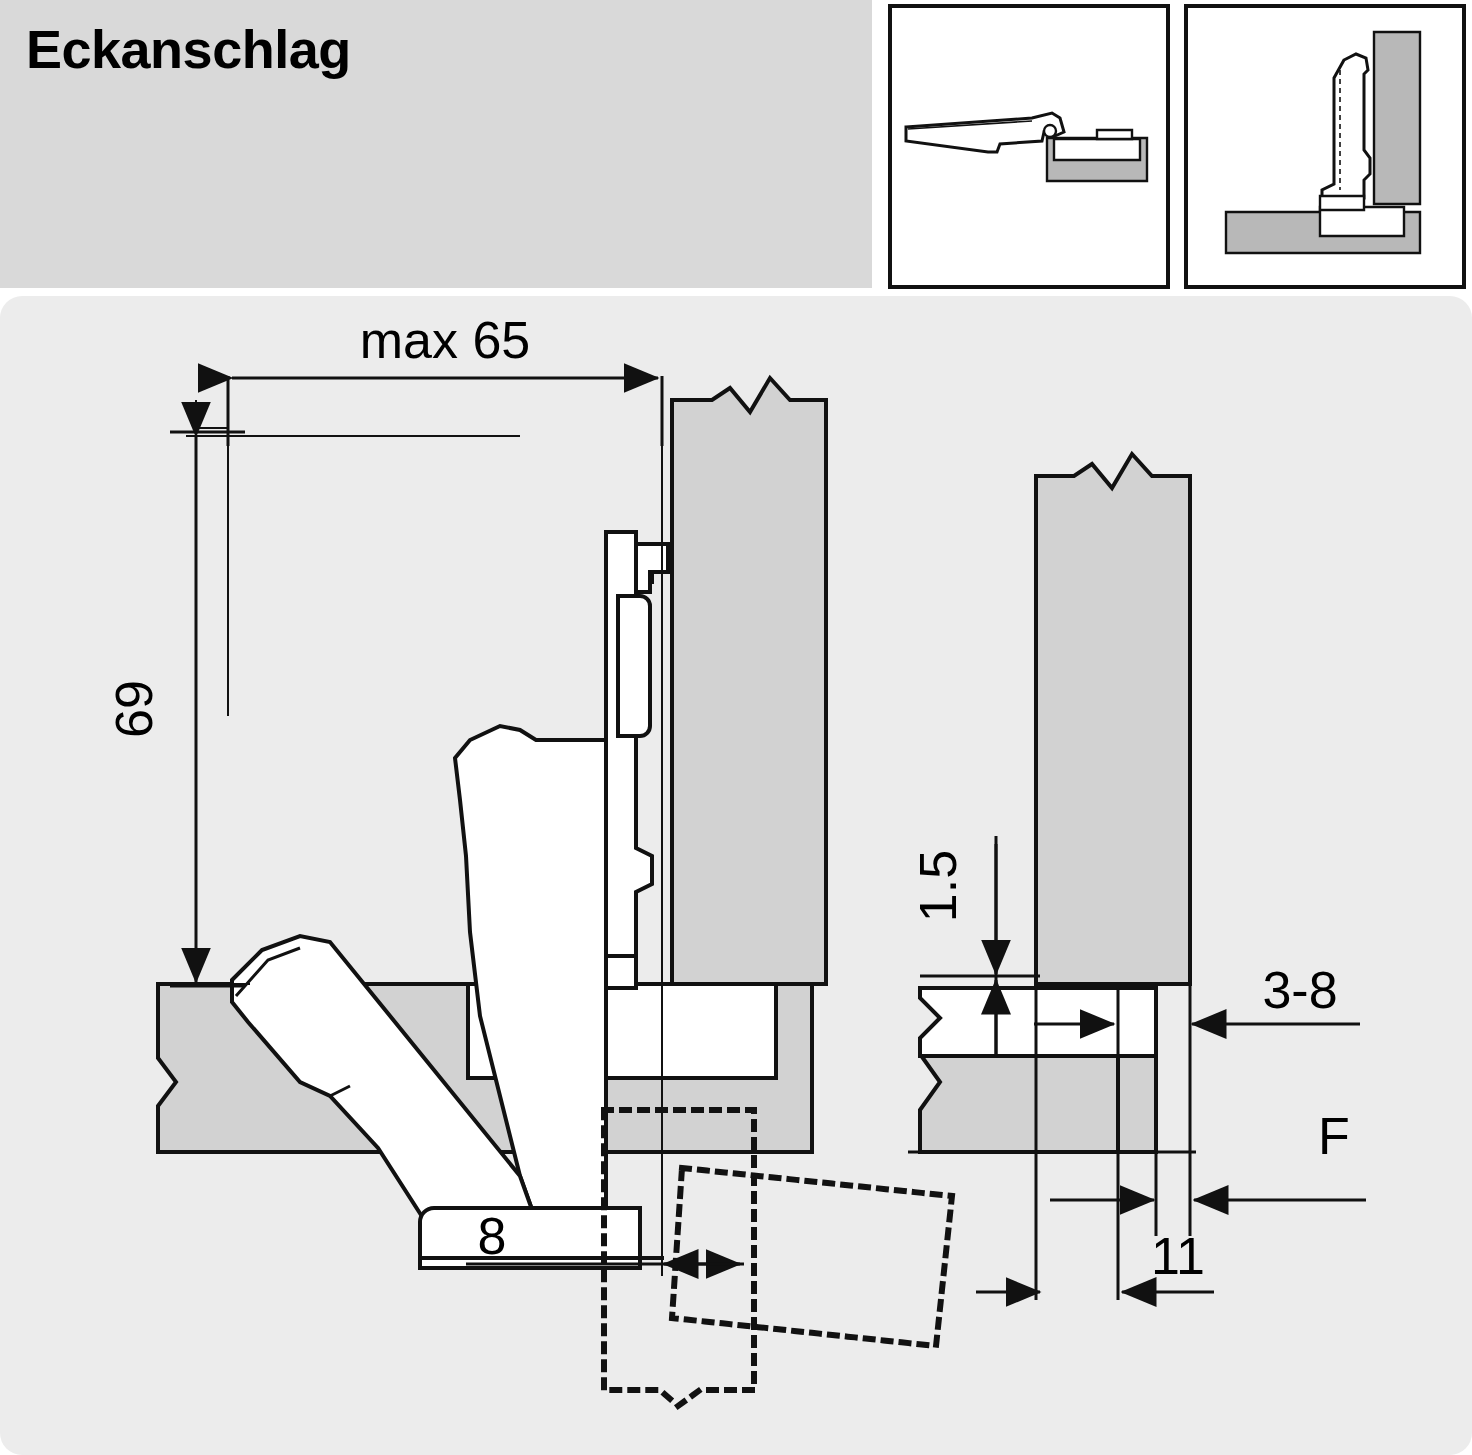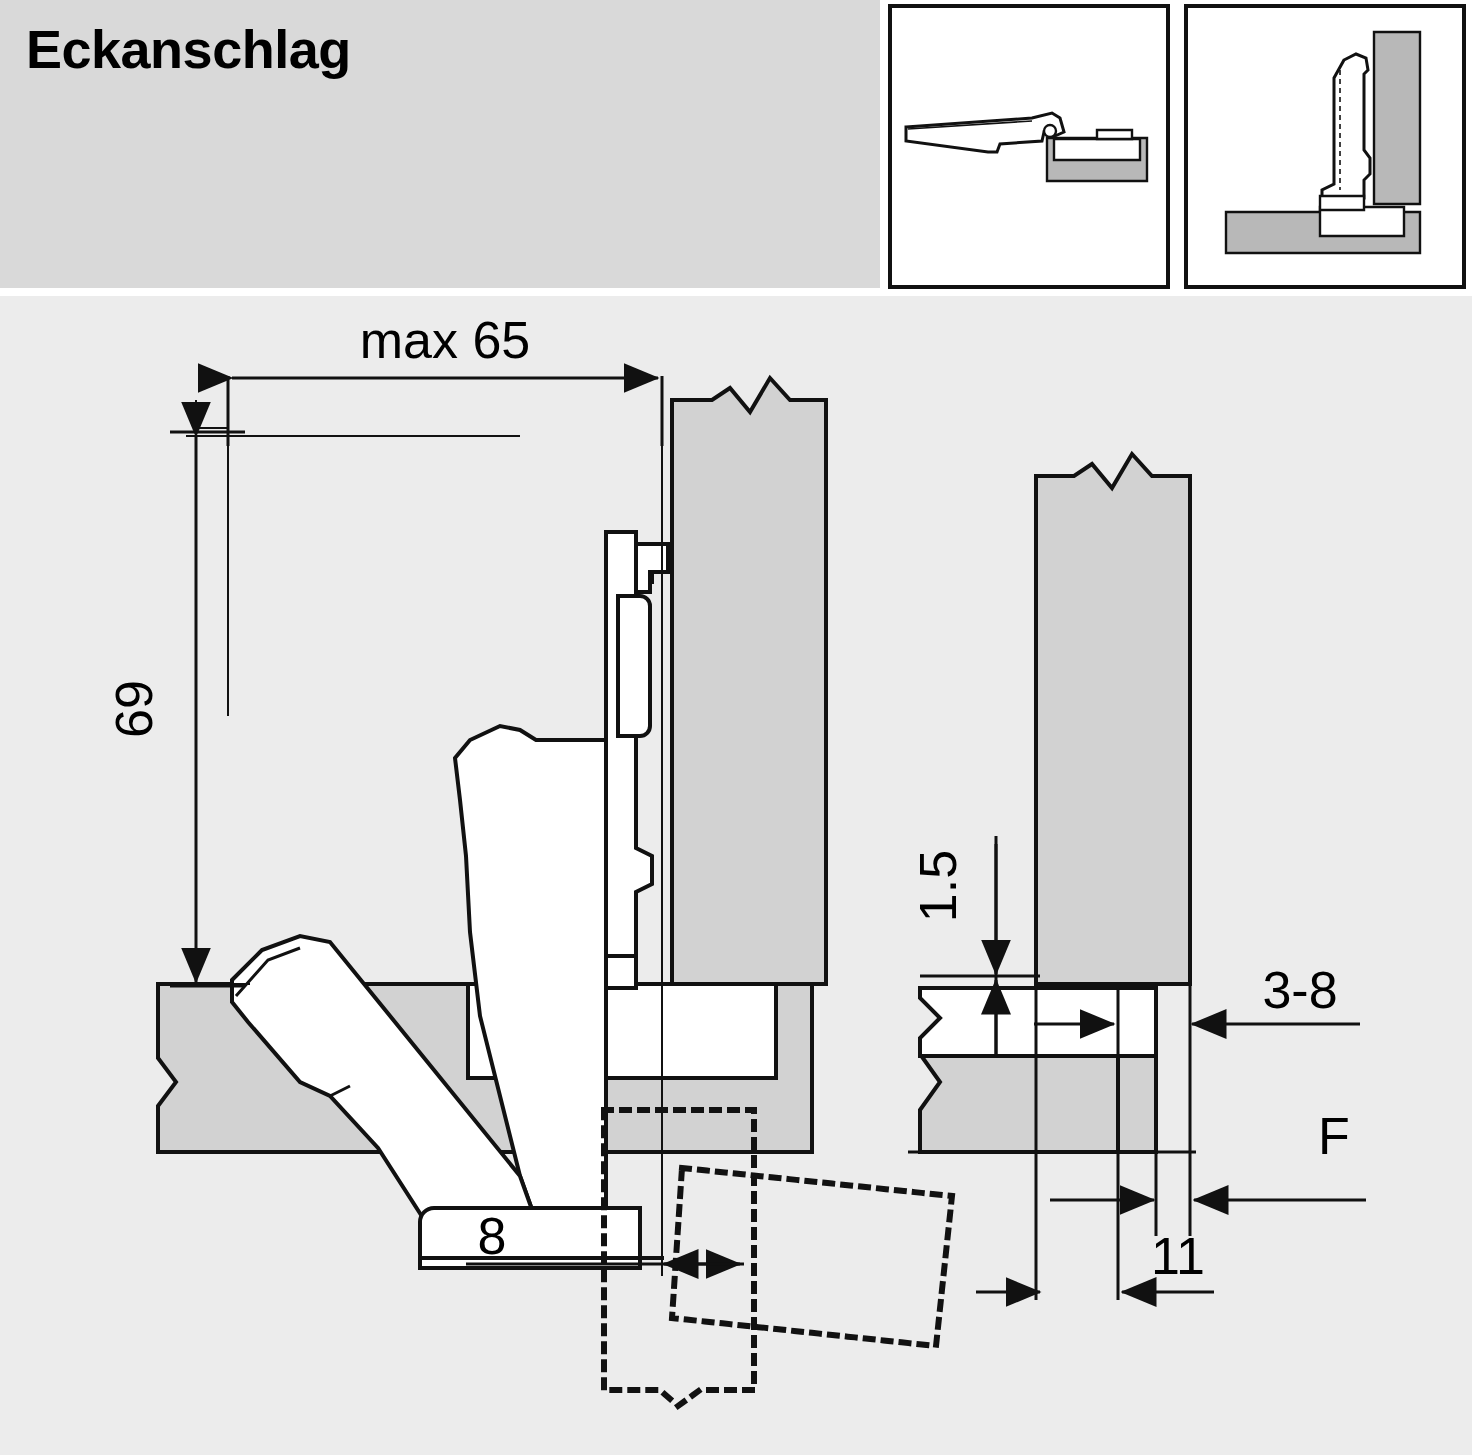--- a/index.html
+++ b/index.html
@@ -23,21 +23,20 @@
     background: #ffffff;
   }
 
   
   .header-band {
     position: absolute;
     left: 0; top: 0;
     width: 872px;
     height: 288px;
     background: #d9d9d9;
-    padding-left: 8px;
   }
   .header-title {
     position: absolute;
     left: 26px;
     top: 18px;
     font-size: 54px;
     font-weight: bold;
     color: #000;
     letter-spacing: -0.5px;
     white-space: nowrap;
@@ -58,20 +57,21 @@
   .thumb svg { display:block; width:100%; height:100%; }
 
   
   .main-area {
     position: absolute;
     left: 0;
     top: 296px;
     width: 1472px;
     height: 1159px;
     background: #ececec;
+    border-radius: 22px;
   }
   .main-area svg { display:block; width:100%; height:100%; }
 
   .dimlabel {
     font-family: "Liberation Sans", sans-serif;
     fill: #000;
   }
 </style>
 </head>
 <body>

